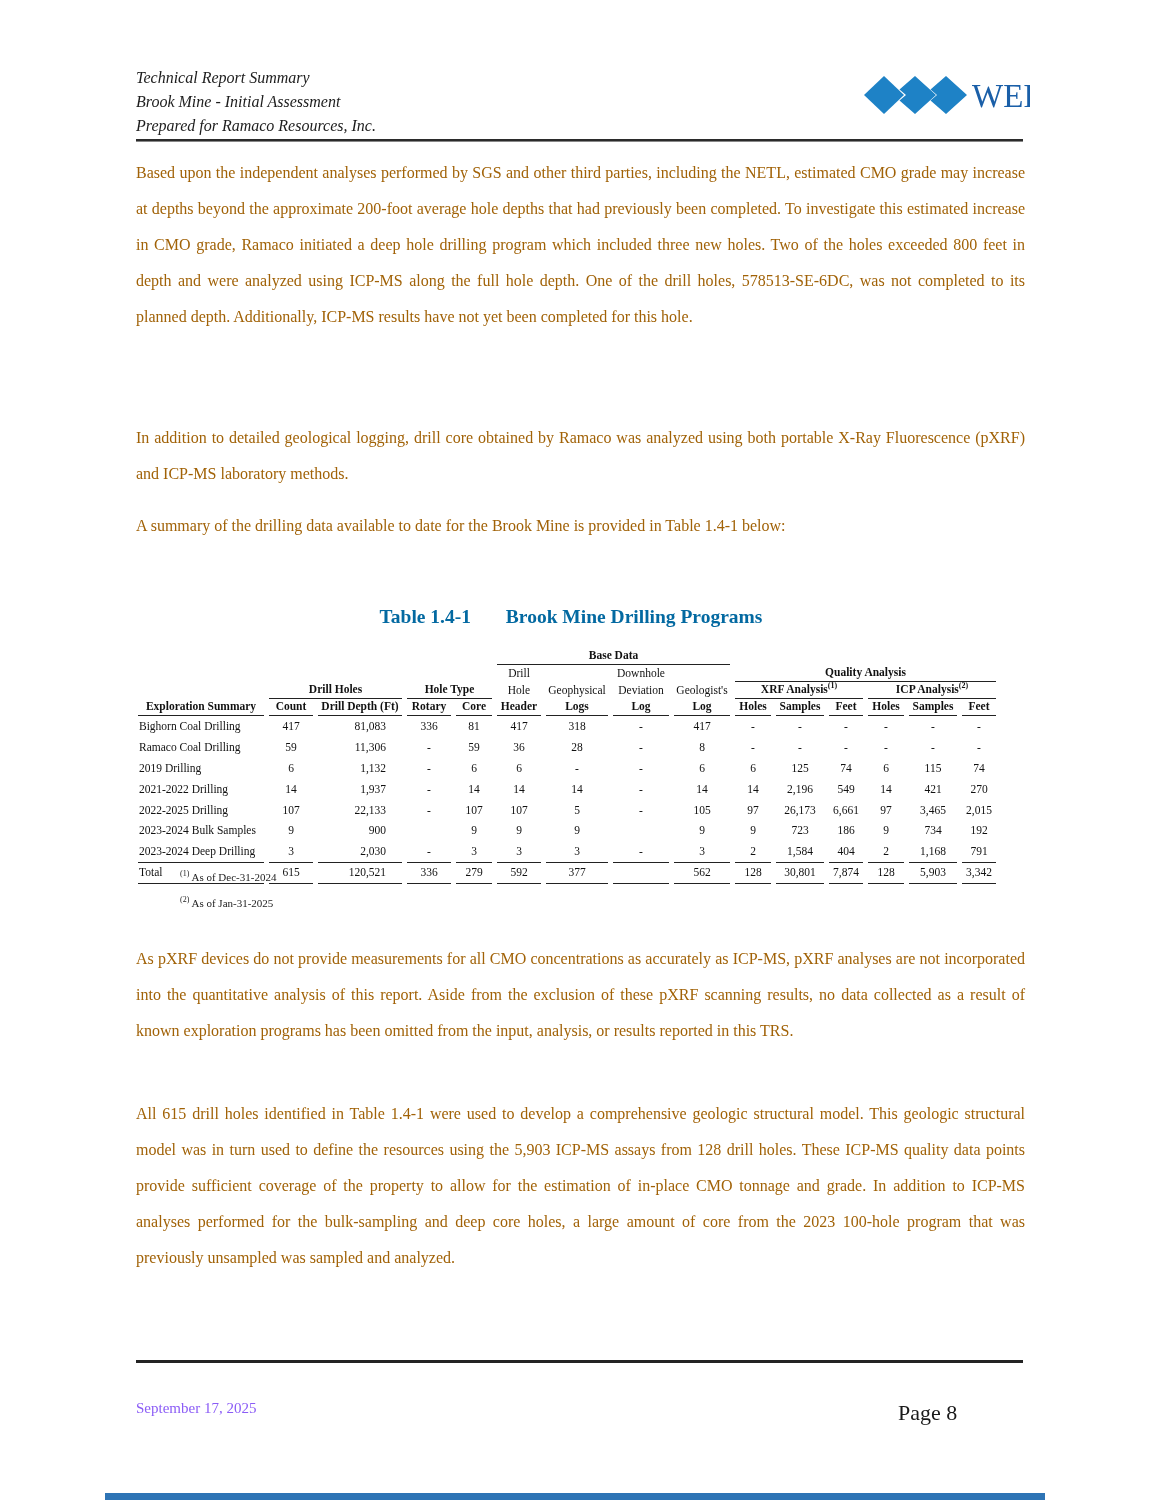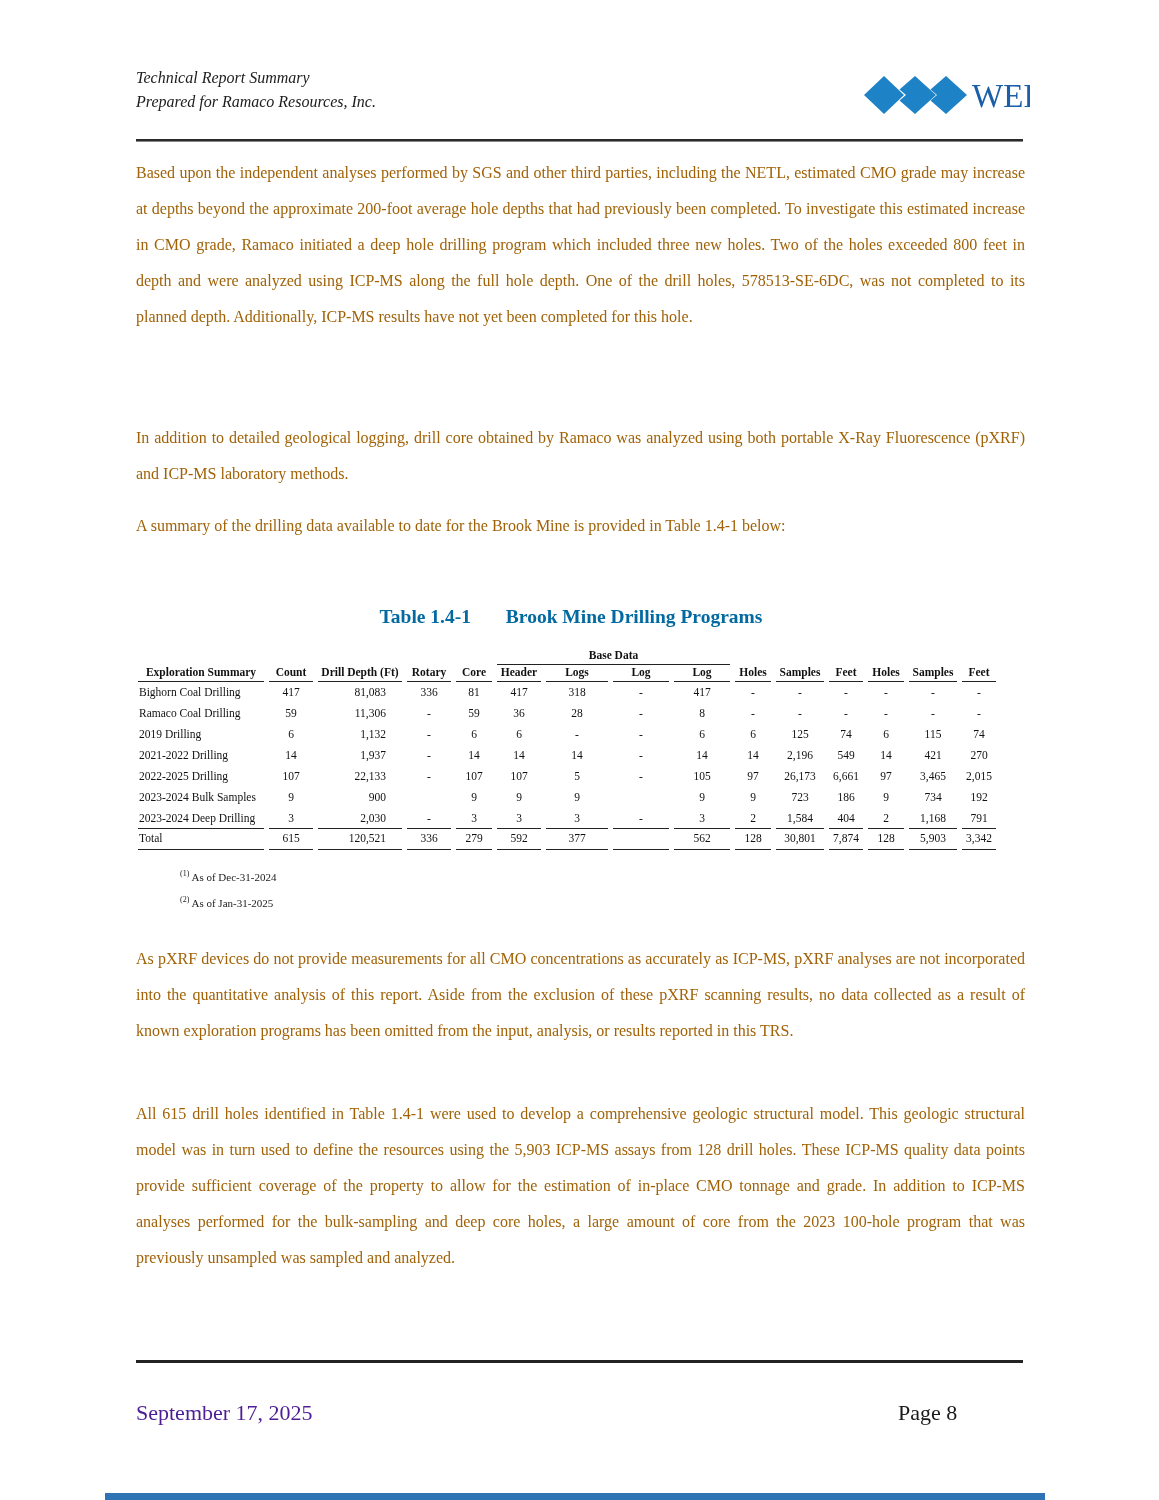--- a/index.html
+++ b/index.html
@@ -39,33 +39,34 @@
   table.drill tbody td { padding-top: 3px; padding-bottom: 3px; }
   sup.hsup { font-size: 8px; vertical-align: super; line-height: 0; }
 
   
   .footnotes { position: absolute; left: 180px; top: 866px; font-size: 11px; color: #222; }
   .footnotes .fn { margin-bottom: 7px; line-height: 15px; }
   .footnotes sup { font-size: 8px; }
 
   
   .footer-rule { position: absolute; left: 136px; top: 1360px; width: 887px; height: 3px; background: #232323; }
-  .footer-date { position: absolute; left: 136px; top: 1400px; font-size: 22px; color: #4c1d95; }
+  .footer-date { position: absolute; left: 136px; top: 1400px; font-size: 15px; color: #8b5cf6; }
   .footer-page { position: absolute; left: 898px; top: 1400px; font-size: 22px; color: #1a1a1a; }
 
   
   .bottom-bar { position: absolute; left: 105px; top: 1493px; width: 940px; height: 7px; background: #2e74b5; }
 </style>
 </head>
 <body>
 
 <div class="page">
 
   <div class="doc-header">
     <div class="hline">Technical Report Summary</div>
+    <div class="hline">Brook Mine - Initial Assessment</div>
     <div class="hline">Prepared for Ramaco Resources, Inc.</div>
   </div>
 
   <div class="logo">
     <svg width="168" height="46" viewBox="0 0 168 46">
       <polygon points="2,23 22,4 42,23 22,42" fill="#1e82c6"></polygon>
       <path d="M53 4 L74 23 L53 42 L37.5 28.5 L44 23 L37.5 17.5 Z" fill="#1e82c6"></path>
       <path d="M84 4 L105 23 L84 42 L68.5 28.5 L75 23 L68.5 17.5 Z" fill="#1e82c6"></path>
       <text x="110" y="35" font-family="Liberation Serif, serif" font-size="33" fill="#1a5fa8">WEIR</text>
     </svg>
@@ -100,20 +101,39 @@
         <col style="width:36px">
           <col style="width:48px">
           <col style="width:34px">
       </colgroup>
       <thead>
         <tr>
           <td colspan="5"></td>
           <td colspan="4" class="u">Base Data</td>
           <td colspan="6"></td>
         </tr>
+        <tr>
+          <td colspan="5"></td>
+          <td>Drill</td>
+          <td></td>
+          <td>Downhole</td>
+          <td></td>
+          <td colspan="6" class="u">Quality Analysis</td>
+        </tr>
+        <tr>
+          <td></td>
+          <td colspan="2" class="u">Drill Holes</td>
+          <td colspan="2" class="u">Hole Type</td>
+          <td>Hole</td>
+          <td>Geophysical</td>
+          <td>Deviation</td>
+          <td>Geologist's</td>
+          <td colspan="3" class="u"><span>XRF Analysis</span><sup class="hsup">(1)</sup></td>
+          <td colspan="3" class="u"><span>ICP Analysis</span><sup class="hsup">(2)</sup></td>
+        </tr>
         <tr id="col-header-row">
             <td class="u">Exploration Summary</td>
             <td class="u">Count</td>
             <td class="u">Drill Depth (Ft)</td>
             <td class="u">Rotary</td>
             <td class="u">Core</td>
             <td class="u">Header</td>
             <td class="u">Logs</td>
             <td class="u">Log</td>
             <td class="u">Log</td>

